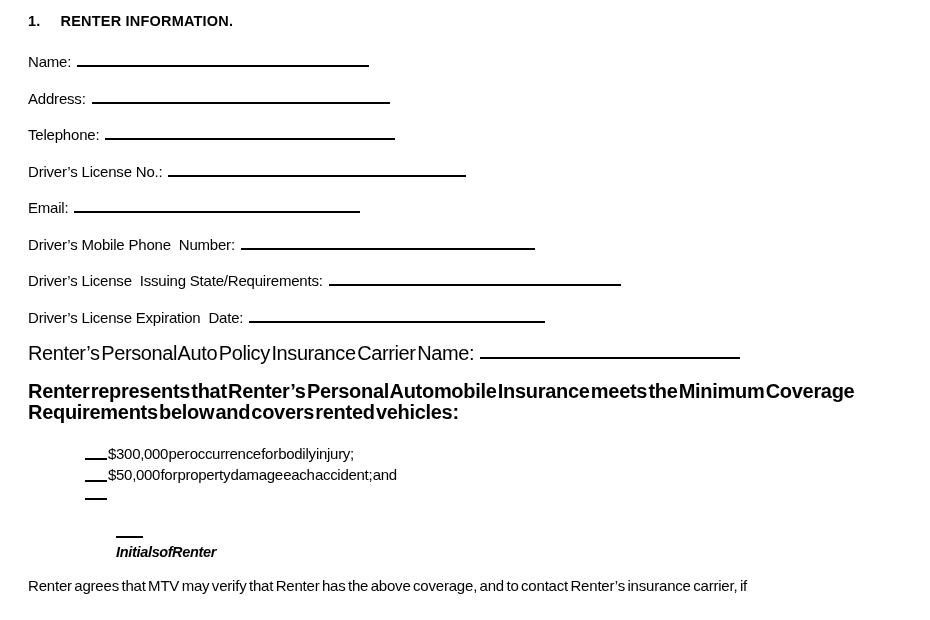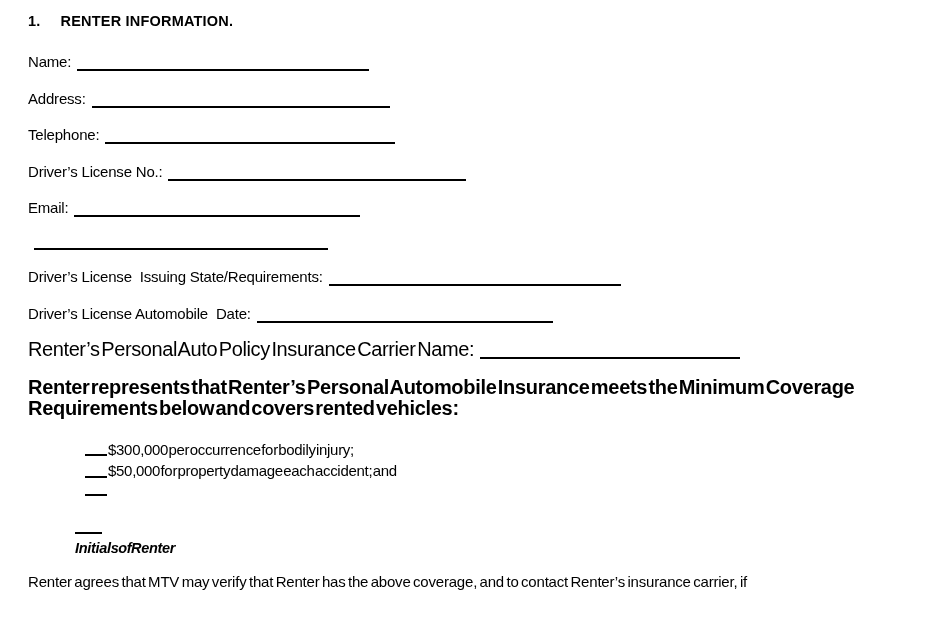--- a/index.html
+++ b/index.html
@@ -6,39 +6,39 @@
   html,body { background:#ffffff; }
   body {
     width:930px; height:620px; overflow:hidden;
     font-family:"Liberation Sans", sans-serif;
     color:#000;
   }
   .page { width:930px; height:620px; overflow:hidden; padding:12px 35px 0 28px; position:relative; }
 
   .heading { display:flex; gap:20px; font-weight:bold; font-size:14.5px; line-height:19px; letter-spacing:0.2px; margin-bottom:21px; }
 
-  .row { display:flex; align-items:flex-end; margin-bottom:17.5px; font-size:15px; }
+  .row { display:flex; margin-bottom:17.5px; font-size:15px; }
   .lbl { line-height:19px; letter-spacing:-0.2px; white-space:pre; }
   .squish { word-spacing:-3.5px; letter-spacing:-0.4px; }
 
   .blank { display:inline-block; border-bottom:2px solid #000; height:15px; margin-left:6px; }
   .blank.grow { flex:1; }
 
   .para-bold {
     font-weight:bold; font-size:20px; line-height:21px;
     word-spacing:-4px; letter-spacing:-0.3px;
     max-width:858px; margin-top:6px; margin-bottom:20px;
   }
 
   .cov-list { margin-left:57px; }
   .cov { display:flex; align-items:center; font-size:15px; line-height:21.5px; }
   .cov .blank { width:22px; margin:0 1px 0 0; height:14px; }
   .cov .txt { word-spacing:-3.5px; letter-spacing:-0.3px; }
 
-  .initials-wrap { margin-left:47px; margin-top:26px; }
+  .initials-wrap { margin-left:88px; margin-top:26px; }
   .initials-blank { display:block; width:27px; border-bottom:2.5px solid #000; height:12px; }
   .initials-lbl { display:inline-block; margin-top:6px; font-weight:bold; font-style:italic; font-size:14.5px; letter-spacing:-0.3px; word-spacing:-4px; }
 
   .footer { margin-top:15px; font-size:15px; line-height:20px; letter-spacing:-0.2px; word-spacing:-1.5px; }
 </style>
 </head>
 <body>
 
 <div class="page">
 
@@ -66,30 +66,31 @@
     <span class="lbl">Driver’s License No.:</span>
     <span class="blank" style="width:298px"></span>
   </div>
 
   <div class="row">
     <span class="lbl">Email:</span>
     <span class="blank" style="width:286px"></span>
   </div>
 
   <div class="row">
+    <span class="lbl">Driver’s Mobile Phone  Number:</span>
     <span class="blank" style="width:294px"></span>
   </div>
 
   <div class="row">
     <span class="lbl">Driver’s License  Issuing State/Requirements:</span>
     <span class="blank" style="width:292px"></span>
   </div>
 
   <div class="row">
-    <span class="lbl">Driver’s License Automobile  Date:</span>
+    <span class="lbl">Driver’s License Expiration  Date:</span>
     <span class="blank" style="width:296px"></span>
   </div>
 
   <div class="row">
     <span class="lbl squish" style="font-size:20px">Renter’s Personal Auto Policy Insurance Carrier Name:</span>
     <span class="blank" style="width:260px"></span>
   </div>
 
 
   <p class="para-bold">Renter represents that Renter’s Personal Automobile Insurance meets the Minimum Coverage Requirements below and covers rented  vehicles:</p>

